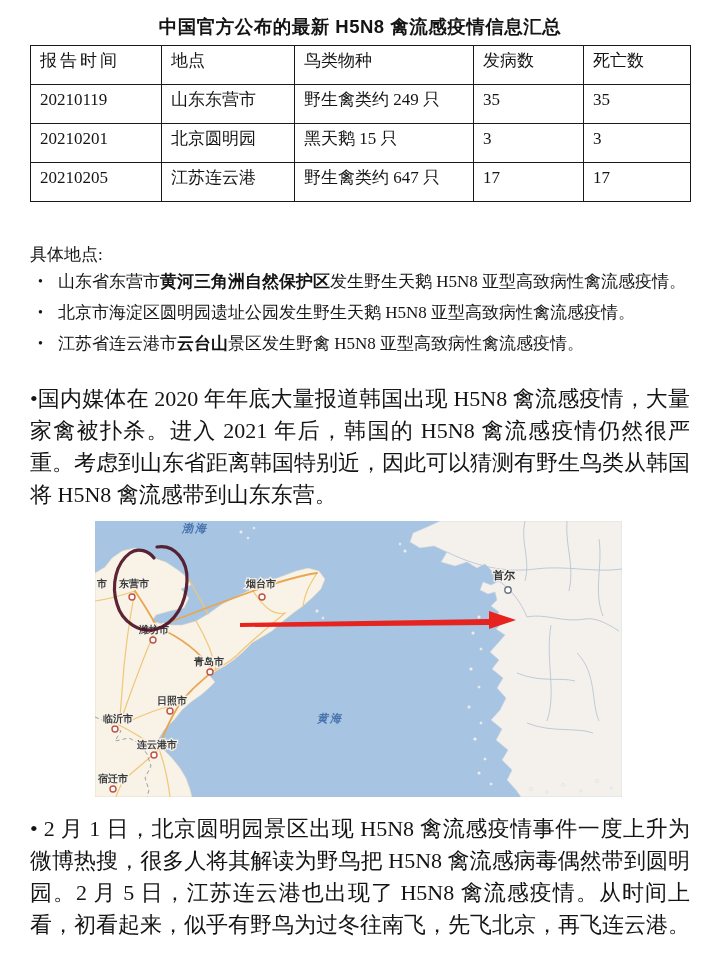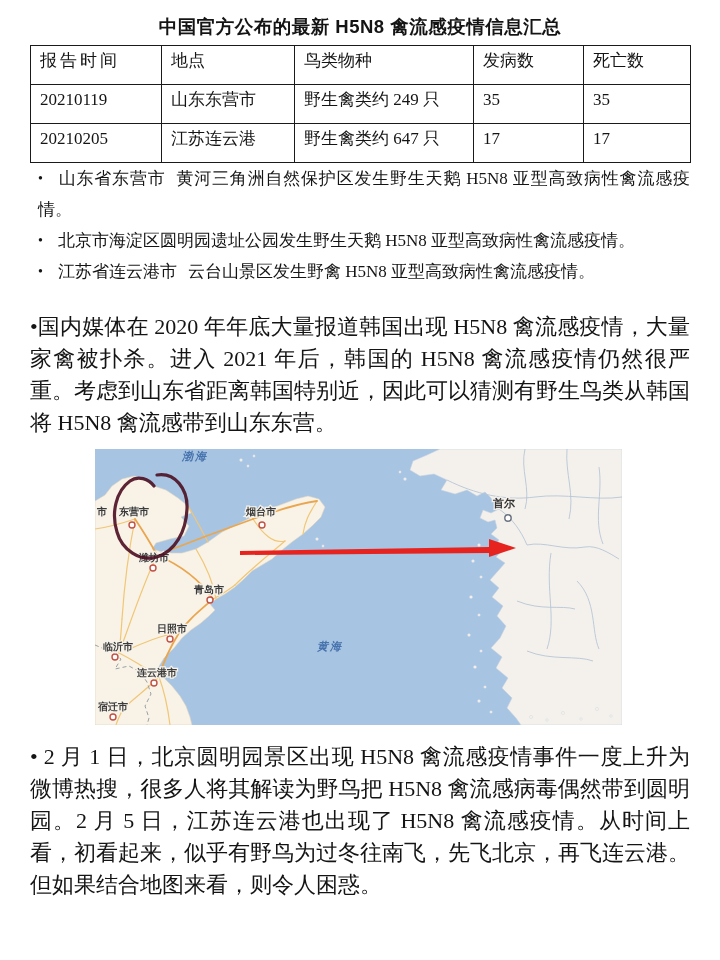--- a/index.html
+++ b/index.html
@@ -15,21 +15,21 @@
   }
   table.tbl{border-collapse:collapse;table-layout:fixed;width:660px;font-size:17px;}
   table.tbl td,table.tbl th{
     border:1.5px solid #1a1a1a;height:29px;padding:0 2px 9px 9px;
     text-align:left;font-weight:400;vertical-align:middle;white-space:nowrap;overflow:hidden;
   }
   th.ls{letter-spacing:3px;}
   .section-h{margin-top:42px;font-size:17px;line-height:22px;}
   .li{font-size:17px;line-height:31px;text-align:justify;padding-left:8px;}
   .li .bullet{display:inline-block;margin-right:15px;font-size:14px;vertical-align:1px;}
-  .em-hei{font-family:"Liberation Sans","DejaVu Sans",sans-serif;font-weight:400;margin-left:11px;}
+  .em-hei{font-family:"Liberation Sans","DejaVu Sans",sans-serif;font-weight:700;}
   .em-kai{font-weight:500;}
   .para{font-size:22px;line-height:32px;text-align:justify;margin:0;}
   .para1{margin-top:24px;}
   .para2{margin-top:16px;}
   .map-wrap{margin:10px 0 0 65px;width:527px;height:276px;line-height:0;border-radius:26px;}
   
   .city-lbl{font:600 10px "Liberation Sans","DejaVu Sans",sans-serif;fill:#3b3b3b;
             paint-order:stroke;stroke:#f7f3ea;stroke-width:2.5px;}
   .seoul-lbl{font:600 11px "Liberation Sans","DejaVu Sans",sans-serif;fill:#333;
             paint-order:stroke;stroke:#f4f1ec;stroke-width:2.5px;}
@@ -68,29 +68,37 @@
       <th>死亡数</th>
     </tr>
     <tr>
       <td>20210119</td>
       <td>山东东营市</td>
       <td>野生禽类约 249 只</td>
       <td>35</td>
       <td>35</td>
     </tr>
     <tr>
+      <td>20210201</td>
+      <td>北京圆明园</td>
+      <td>黑天鹅 15 只</td>
+      <td>3</td>
+      <td>3</td>
+    </tr>
+    <tr>
       <td>20210205</td>
       <td>江苏连云港</td>
       <td>野生禽类约 647 只</td>
       <td>17</td>
       <td>17</td>
     </tr>
   </tbody>
     </table>
 
+  <div class="section-h">具体地点:</div>
 
   <div class="li"><span class="bullet">•</span><span>山东省东营市</span><span class="em-hei">黄河三角洲自然保护区</span><span>发生野生天鹅 H5N8 亚型高致病性禽流感疫情。</span></div>
 
   <div class="li"><span class="bullet">•</span><span>北京市海淀区</span><span class="em-kai">圆明园遗址公园</span><span>发生野生天鹅 H5N8 亚型高致病性禽流感疫情。</span></div>
 
   <div class="li"><span class="bullet">•</span><span>江苏省连云港市</span><span class="em-hei">云台山</span><span>景区发生野禽 H5N8 亚型高致病性禽流感疫情。</span></div>
 
   <p class="para para1">•国内媒体在 2020 年年底大量报道韩国出现 H5N8 禽流感疫情，大量家禽被扑杀。进入 2021 年后，韩国的 H5N8 禽流感疫情仍然很严重。考虑到山东省距离韩国特别近，因此可以猜测有野生鸟类从韩国将 H5N8 禽流感带到山东东营。</p>
 
   <div class="map-wrap">

